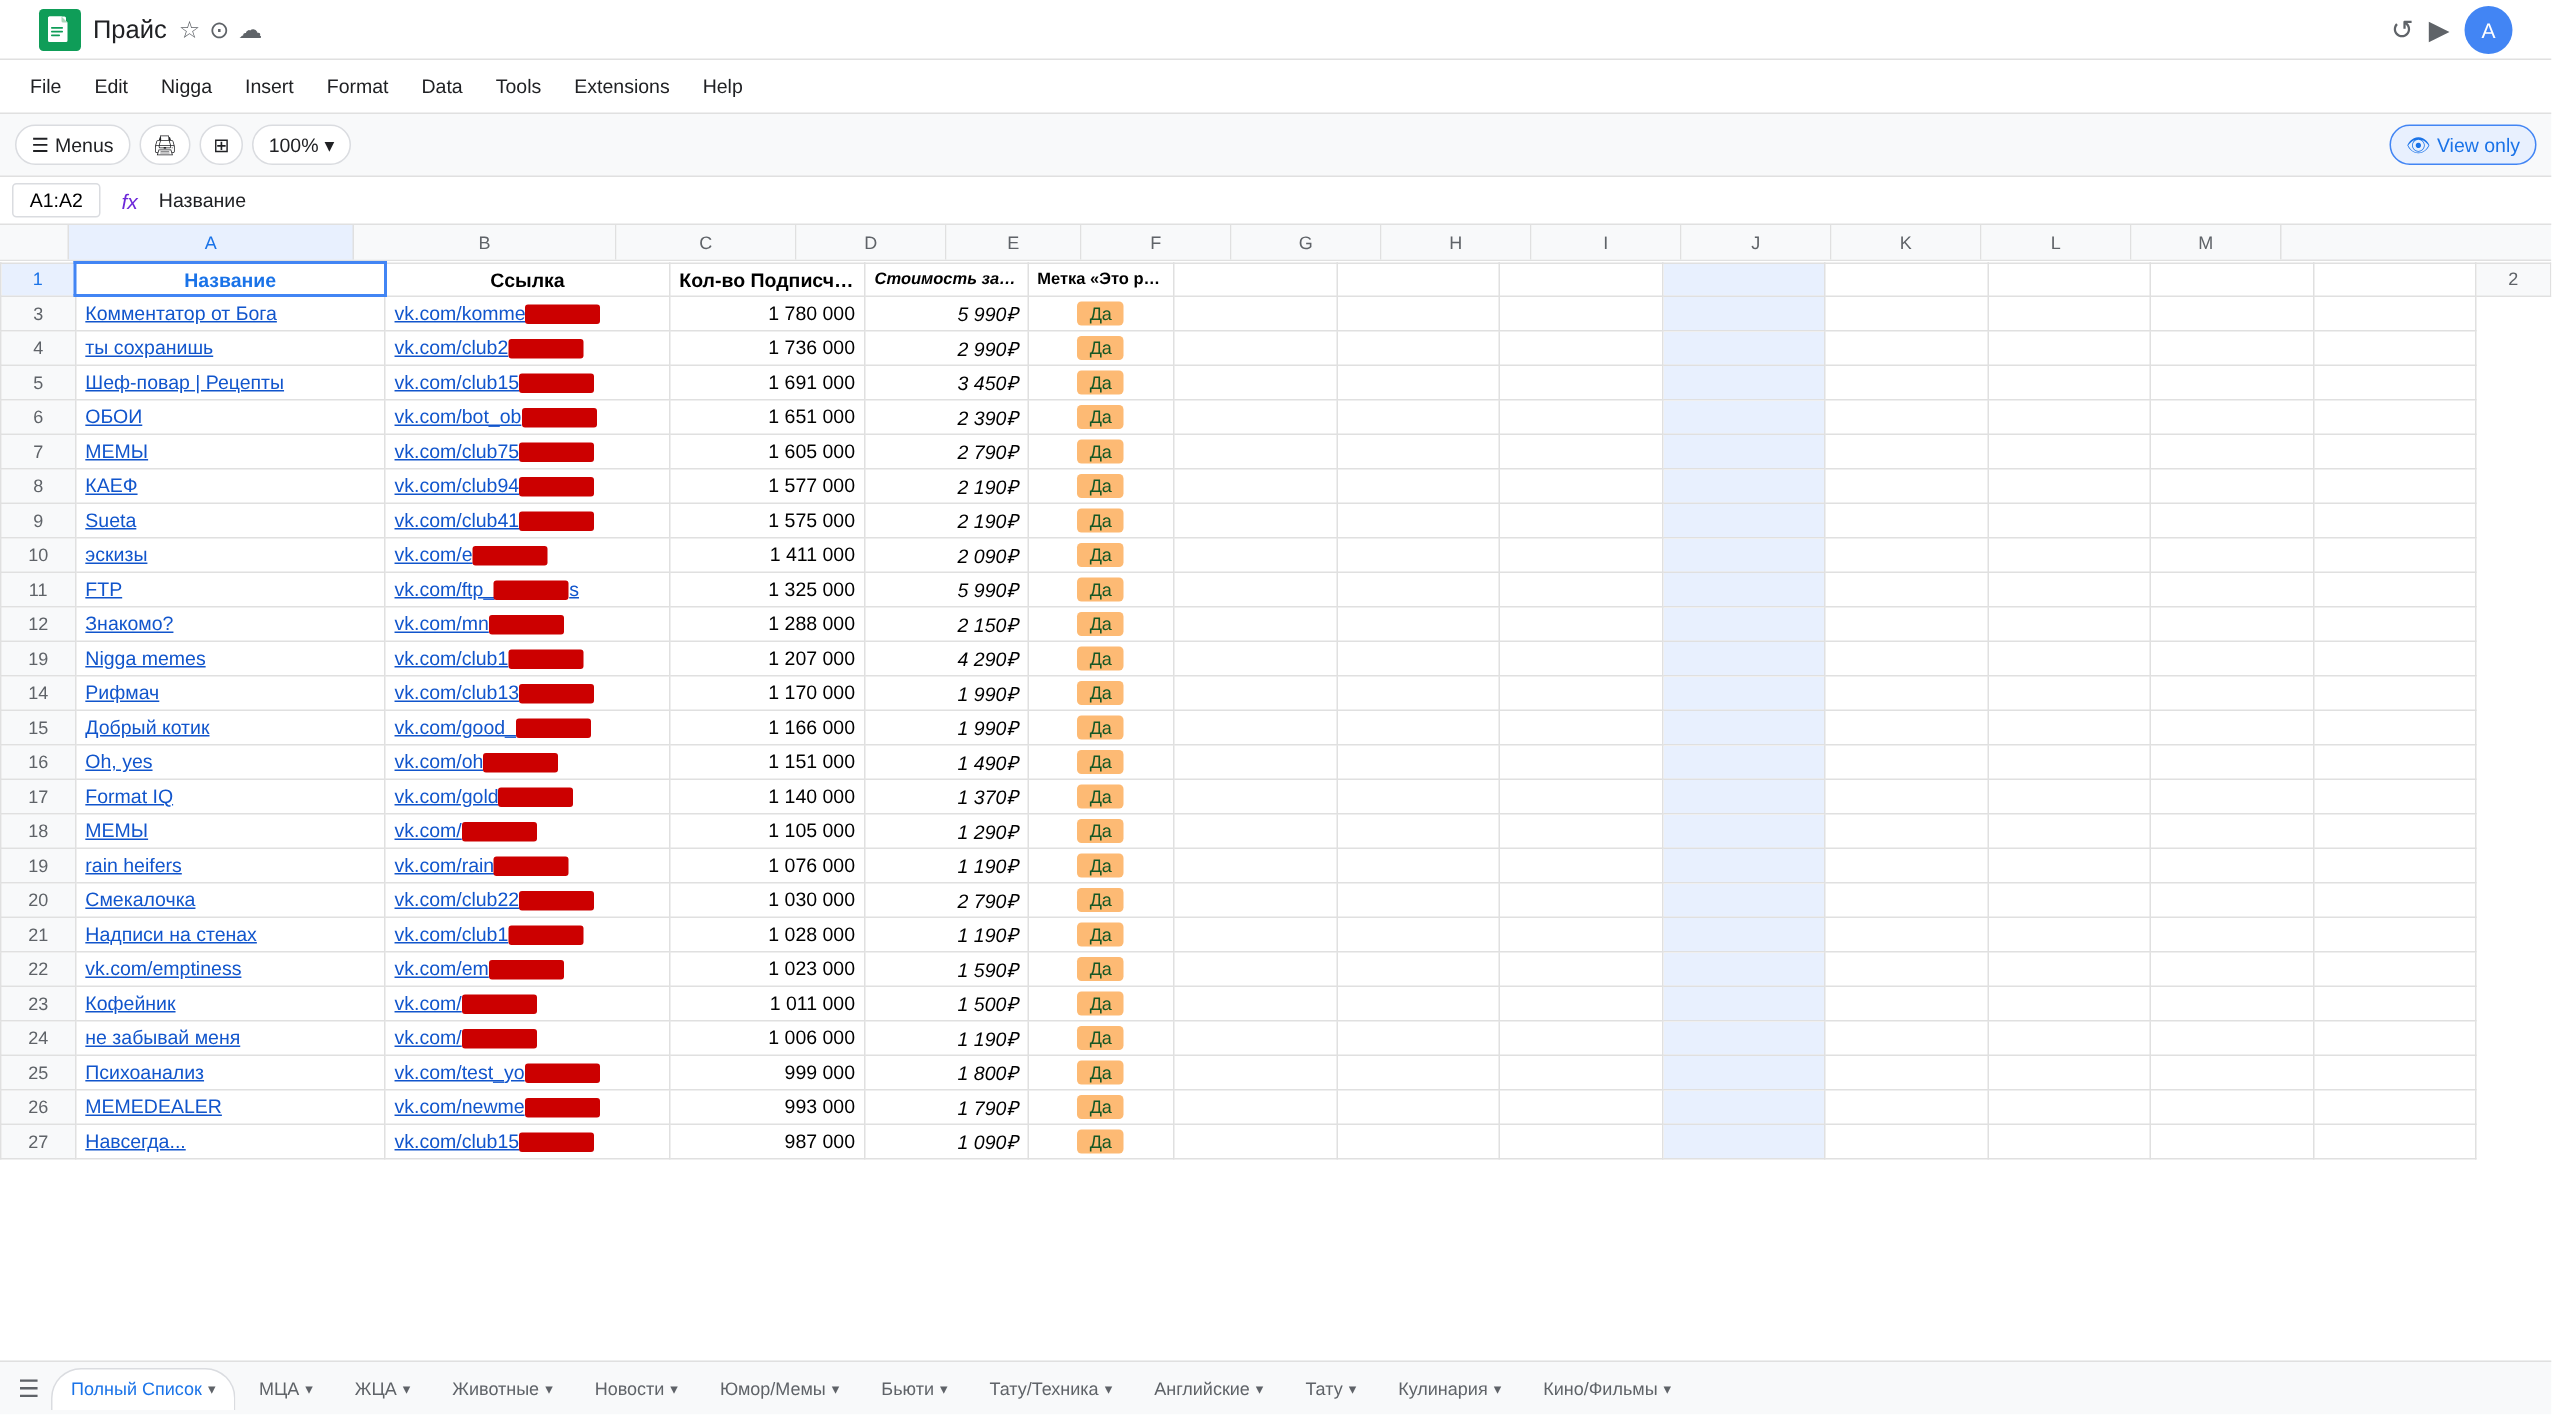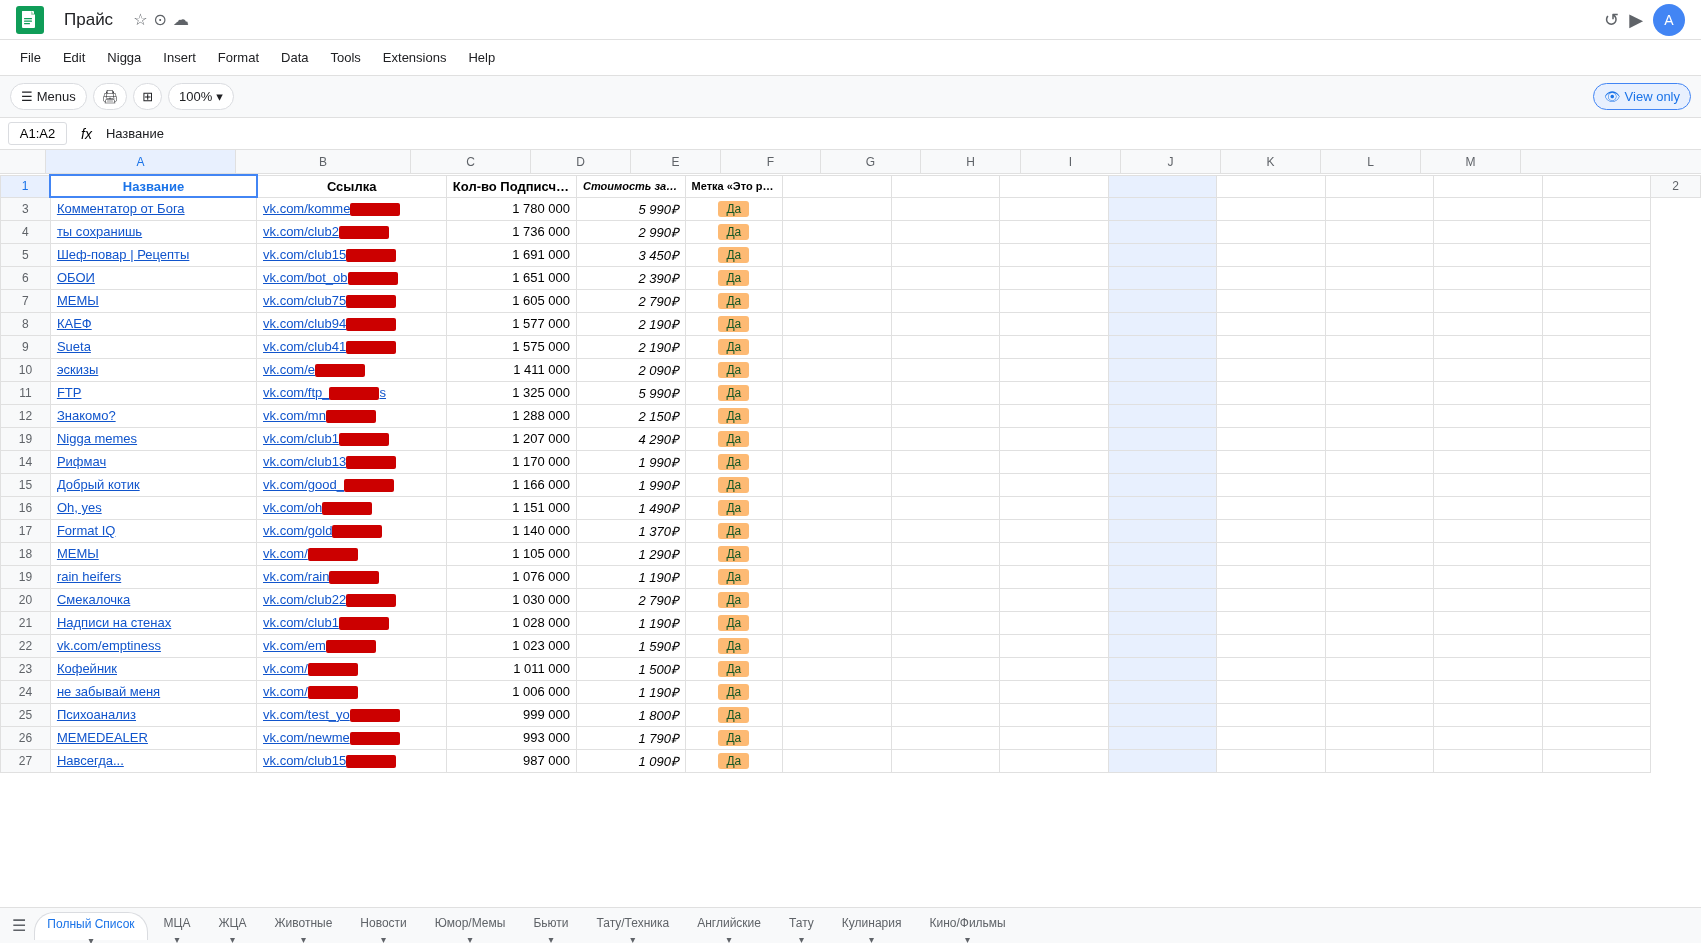--- a/index.html
+++ b/index.html
@@ -1,32 +1,32 @@
 <!DOCTYPE html>
 <html><head>
   <meta charset="utf-8">
   <style>
     * { box-sizing: border-box; margin: 0; padding: 0; }
     body { font-family: Arial, sans-serif; font-size: 13px; background: #fff; overflow: hidden; width: 1701px; height: 943px; }
 
     
-    .top-bar { display: flex; align-items: center; height: 40px; padding: 0 16px; background: #fff; border-bottom: 1px solid #e0e0e0; gap: 20px; }
+    .top-bar { display: flex; align-items: center; height: 40px; padding: 0 26px; background: #fff; border-bottom: 1px solid #e0e0e0; gap: 8px; }
     .app-icon { width: 28px; height: 28px; background: #0f9d58; border-radius: 3px; display: flex; align-items: center; justify-content: center; }
     .doc-title { font-size: 17px; font-weight: 500; color: #202124; }
     .title-icons { display: flex; align-items: center; gap: 6px; color: #5f6368; font-size: 16px; }
     .menu-bar { display: flex; align-items: center; height: 36px; padding: 0 10px; background: #fff; border-bottom: 1px solid #e0e0e0; gap: 2px; }
     .menu-item { padding: 4px 10px; font-size: 13px; color: #202124; cursor: pointer; border-radius: 4px; }
     .toolbar { display: flex; align-items: center; height: 42px; padding: 0 10px; background: #f8f9fa; border-bottom: 1px solid #e0e0e0; gap: 6px; }
     .toolbar-btn { display: flex; align-items: center; gap: 4px; padding: 5px 10px; border: 1px solid #dadce0; border-radius: 20px; background: #fff; font-size: 13px; cursor: pointer; color: #202124; }
     .view-only-btn { background: #e8f0fe; border-color: #4285f4; color: #1a73e8; }
 
     
     .formula-bar { display: flex; align-items: center; height: 32px; padding: 0 8px; background: #fff; border-bottom: 1px solid #e0e0e0; gap: 8px; }
     .cell-ref { width: 59px; padding: 3px 6px; border: 1px solid #dadce0; border-radius: 3px; font-size: 13px; text-align: center; }
-    .fx-label { color: #000000; font-size: 14px; font-style: italic; padding: 0 6px; }
+    .fx-label { color: #6d28d9; font-size: 14px; font-style: italic; padding: 0 6px; }
     .formula-text { font-size: 13px; color: #202124; }
 
     
     .spreadsheet-container { display: flex; flex-direction: column; overflow: hidden; height: calc(943px - 40px - 36px - 42px - 32px - 36px); }
     .column-headers { display: flex; height: 24px; background: #f8f9fa; border-bottom: 1px solid #e0e0e0; position: sticky; top: 0; }
     .row-header-spacer { width: 46px; min-width: 46px; border-right: 1px solid #e0e0e0; background: #f8f9fa; }
     .col-header { display: flex; align-items: center; justify-content: center; font-size: 12px; color: #5f6368; border-right: 1px solid #e0e0e0; background: #f8f9fa; font-weight: 500; }
     .col-a { width: 190px; min-width: 190px; }
     .col-b { width: 175px; min-width: 175px; }
     .col-c { width: 120px; min-width: 120px; }
@@ -51,21 +51,21 @@
     .link { color: #1155cc; text-decoration: underline; cursor: pointer; }
     .da-badge { display: inline-block; background: #fdba74; color: #155724; border-radius: 3px; padding: 1px 8px; font-size: 12px; }
 
     
     .header-cell { background: #fff; font-weight: 600; font-size: 13px; text-align: center; vertical-align: middle; }
     .header-cell-a { color: #1a73e8; border: 2px solid #4285f4; }
 
     
     .bottom-tabs { display: flex; align-items: center; height: 36px; background: #f8f9fa; border-top: 1px solid #e0e0e0; padding: 0 8px; gap: 4px; overflow: hidden; }
     .hamburger-icon { font-size: 16px; color: #5f6368; padding: 4px; cursor: pointer; }
-    .tab { display: flex; align-items: center; gap: 4px; padding: 4px 12px; border-radius: 20px 20px 0 0; font-size: 12px; cursor: pointer; height: 28px; white-space: nowrap; flex-direction: column; }
+    .tab { display: flex; align-items: center; gap: 4px; padding: 4px 12px; border-radius: 20px 20px 0 0; font-size: 12px; cursor: pointer; height: 28px; white-space: nowrap; }
     .tab-active { background: #fff; border: 1px solid #dadce0; border-bottom: none; color: #1a73e8; font-weight: 500; }
     .tab-inactive { color: #5f6368; }
     .tab-arrow { font-size: 10px; color: #5f6368; }
 
     .redacted { display: inline-block; background: #cc0000; border-radius: 2px; height: 13px; vertical-align: middle; }
   </style>
 </head>
 <body>
 
 <div class="top-bar">

